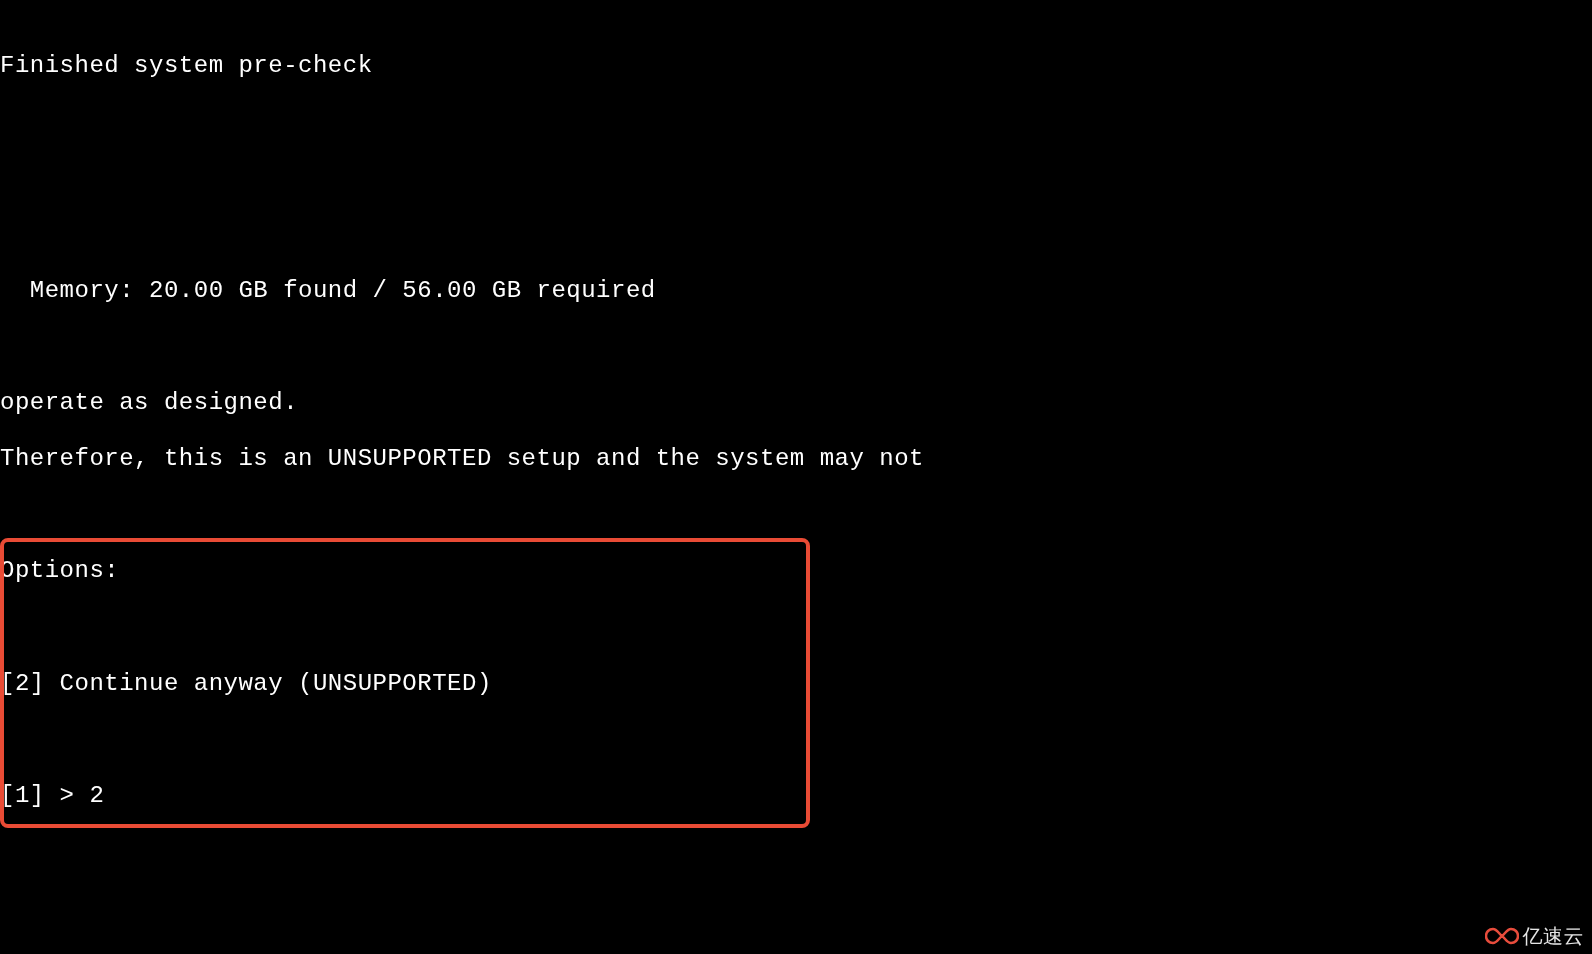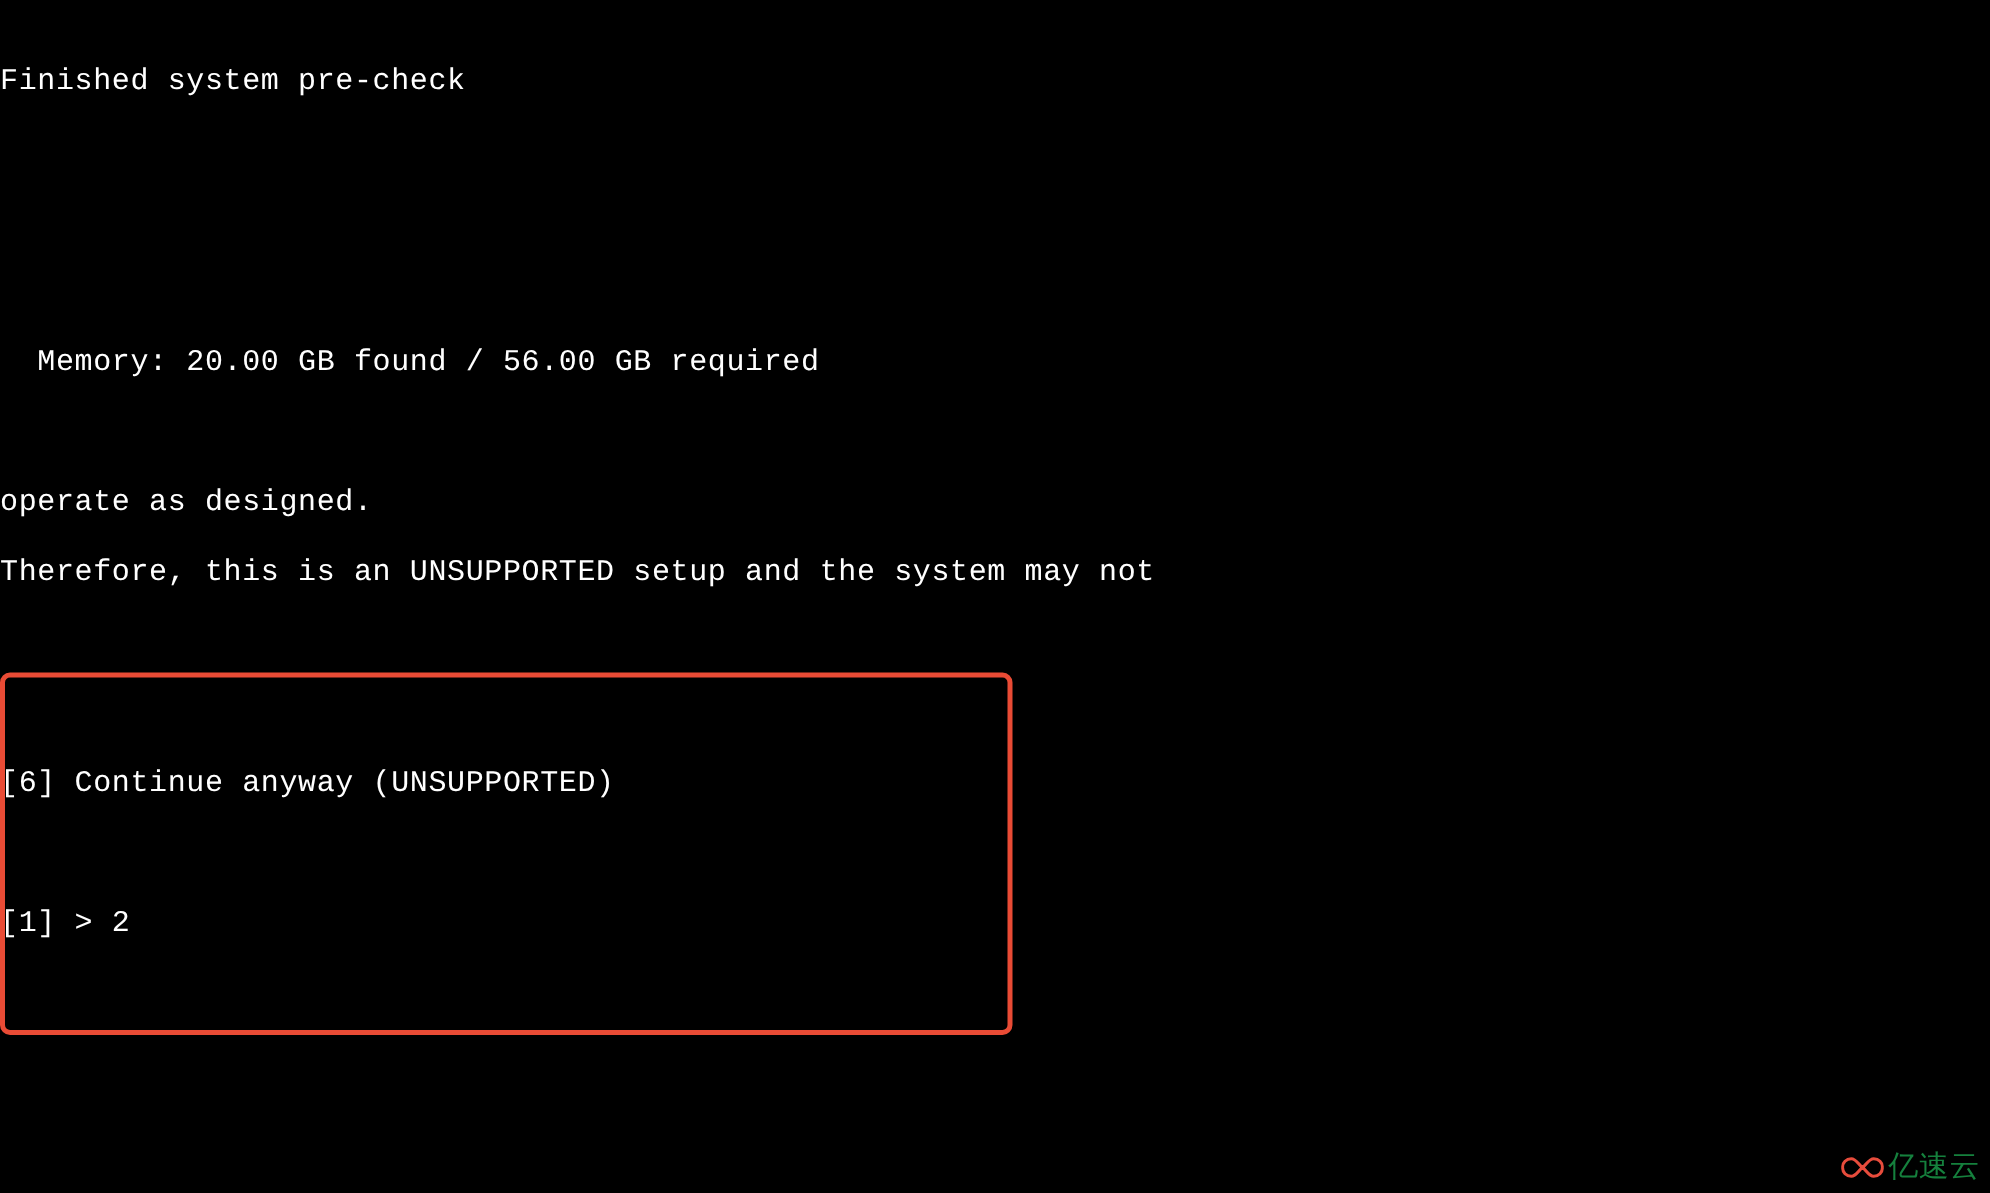--- a/index.html
+++ b/index.html
@@ -38,45 +38,46 @@
       right: 8px;
       bottom: 6px;
       display: flex;
       align-items: center;
       gap: 4px;
     }
     .watermark-logo {
       display: inline-flex;
     }
     .watermark-text {
-      color: #15803d;
+      color: #e5e5e5;
       font-family: "Microsoft YaHei", "PingFang SC", Arial, sans-serif;
-      font-size: 24px;
+      font-size: 20px;
       font-weight: 500;
     }
     .line {
       display: block;
       min-height: 1.17em;
     }
   </style>
 </head>
 <body>
 
 <div class="terminal">
 <span class="line">Finished system pre-check</span>
 <span class="line"></span>
 <span class="line"></span>
 <span class="line"></span>
 <span class="line">  Memory: 20.00 GB found / 56.00 GB required</span>
 <span class="line"></span>
 <span class="line">operate as designed.</span>
 <span class="line">Therefore, this is an UNSUPPORTED setup and the system may not</span>
 <span class="line"></span>
+<span class="line">Options:</span>
 <span class="line"></span>
-<span class="line">[6] Continue anyway (UNSUPPORTED)</span>
+<span class="line">[2] Continue anyway (UNSUPPORTED)</span>
 <span class="line"></span>
 <span class="line">[1] &gt; 2</span>
 
 
 
 
 
 
 
 

